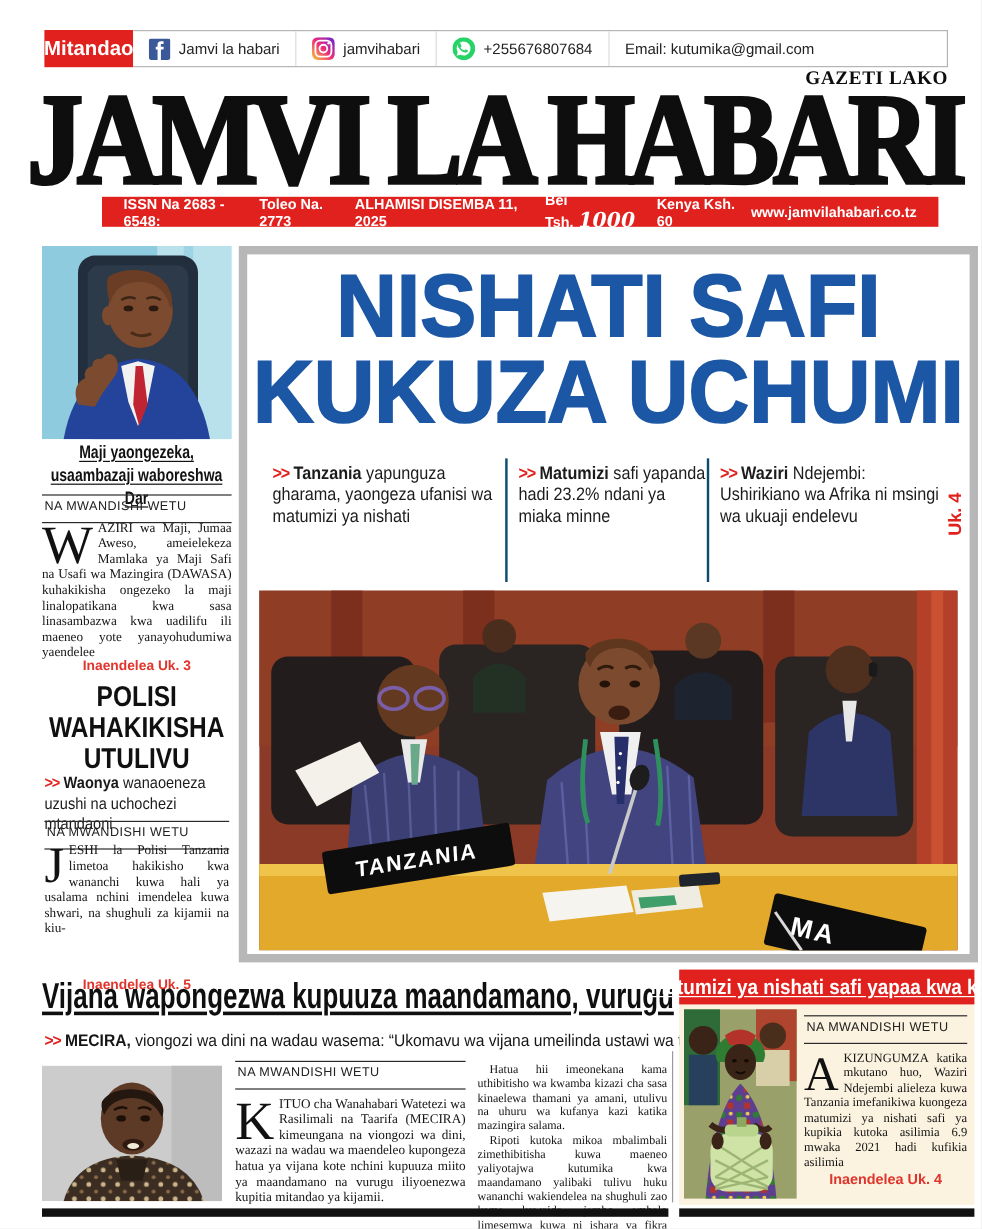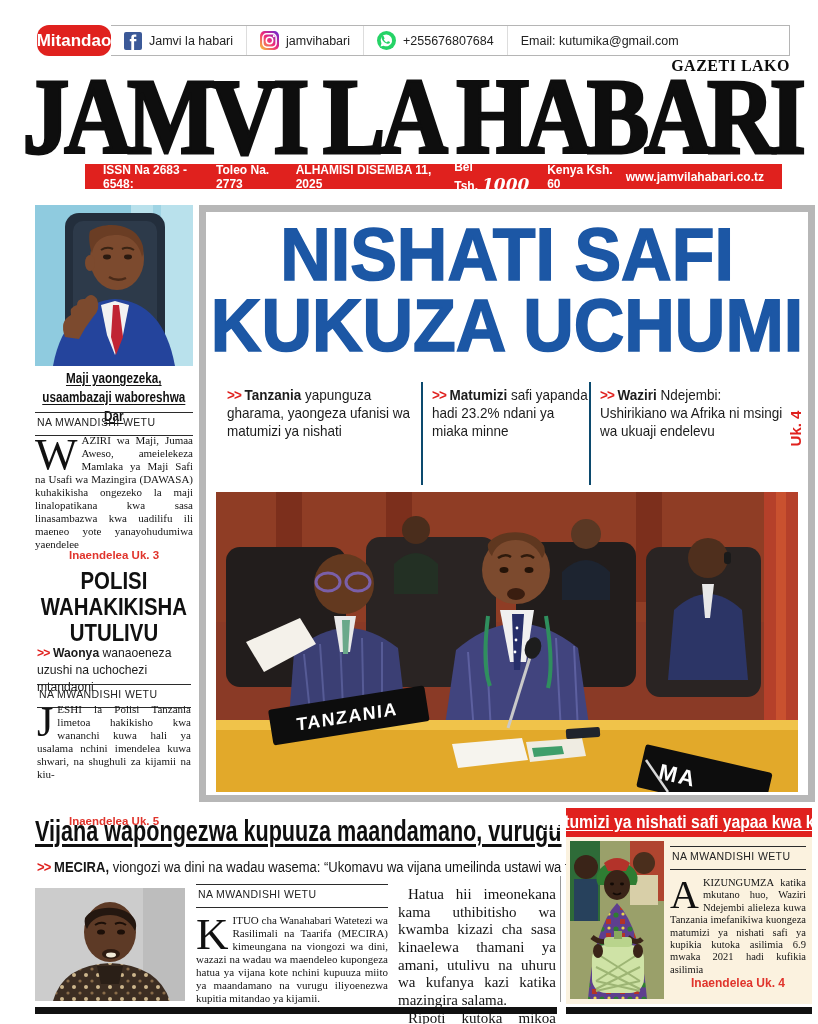--- a/index.html
+++ b/index.html
@@ -3,21 +3,21 @@
 <meta charset="utf-8">
 <style>
   * { margin:0; padding:0; box-sizing:border-box; }
   html,body { background:#e9e9e9; }
   .page { position:relative; width:818px; height:1024px; background:#fff; margin:0 auto;
           font-family:"Liberation Serif", serif; overflow:hidden; }
 
   
   .topbar { position:absolute; left:37px; top:25px; width:753px; height:31px; display:flex; }
   .badge { background:#e0211e; color:#fff; width:74px; display:flex; align-items:center; justify-content:center;
-           font:bold 17px "Liberation Sans", sans-serif;border-radius:12px; }
+           font:bold 17px "Liberation Sans", sans-serif; }
   .social { flex:1; border:1px solid #b5b5b5; border-left:none; display:flex; align-items:center; background:#fff; }
   .seg { display:flex; align-items:center; gap:7px; padding:0 13px; height:100%; border-right:1px solid #ddd; }
   .seg:last-child { border-right:none; }
   .seg span { font:12.5px "Liberation Sans", sans-serif; color:#222; }
   .seg svg { display:block; }
 
   
   .tagline { position:absolute; right:28px; top:57px; font:bold 16px "Liberation Serif", serif; color:#0d0d0d; letter-spacing:.5px; }
   .mast { position:absolute; left:30px; top:62px; width:758px; text-align:center;
           font-family:"Liberation Serif", serif; font-weight:bold; font-size:92px; line-height:1;
@@ -70,21 +70,21 @@
   
   .h-vijana { position:absolute; left:35px; top:814px; width:725px; transform:scaleX(0.72); transform-origin:left top;
               font:bold 30px/1.1 "Liberation Sans", sans-serif; color:#0f0f0f; white-space:nowrap;
               text-decoration:underline; text-underline-offset:3px; }
   .sub-vijana { position:absolute; left:37px; top:859px; width:565px; transform:scaleX(0.93); transform-origin:left top;
                 font:14px/1.2 "Liberation Sans", sans-serif; color:#151515; white-space:nowrap; }
   .photo2 { position:absolute; left:35px; top:888px; width:150px; height:113px; }
   .bcol1 { position:absolute; left:196px; top:884px; width:192px; }
   .bcol1 .art { margin-top:6px; }
   .bcol2 { position:absolute; left:398px; top:886px; width:158px; }
-  .bcol2 .art { font-size:15px; }
+  .bcol2 .art { font-size:10px; }
   .bcol2 .indent { text-indent:10px; }
   .vline { position:absolute; left:560px; top:876px; width:1px; height:126px; background:#9a9a9a; }
   .bar-left { position:absolute; left:35px; top:1007px; width:522px; height:7px; background:#111; }
   .bar-right { position:absolute; left:566px; top:1007px; width:246px; height:7px; background:#111; }
 
   
   .nishatibox { position:absolute; left:566px; top:808px; width:246px; height:196px; background:#fbf2df; }
   .banner { height:29px; background:#e0211e; display:flex; align-items:center; justify-content:center; }
   .banner span { color:#fff; font:bold 17.5px "Liberation Sans", sans-serif; transform:scaleX(0.9);
                  text-decoration:underline; text-underline-offset:2px; white-space:nowrap; }

